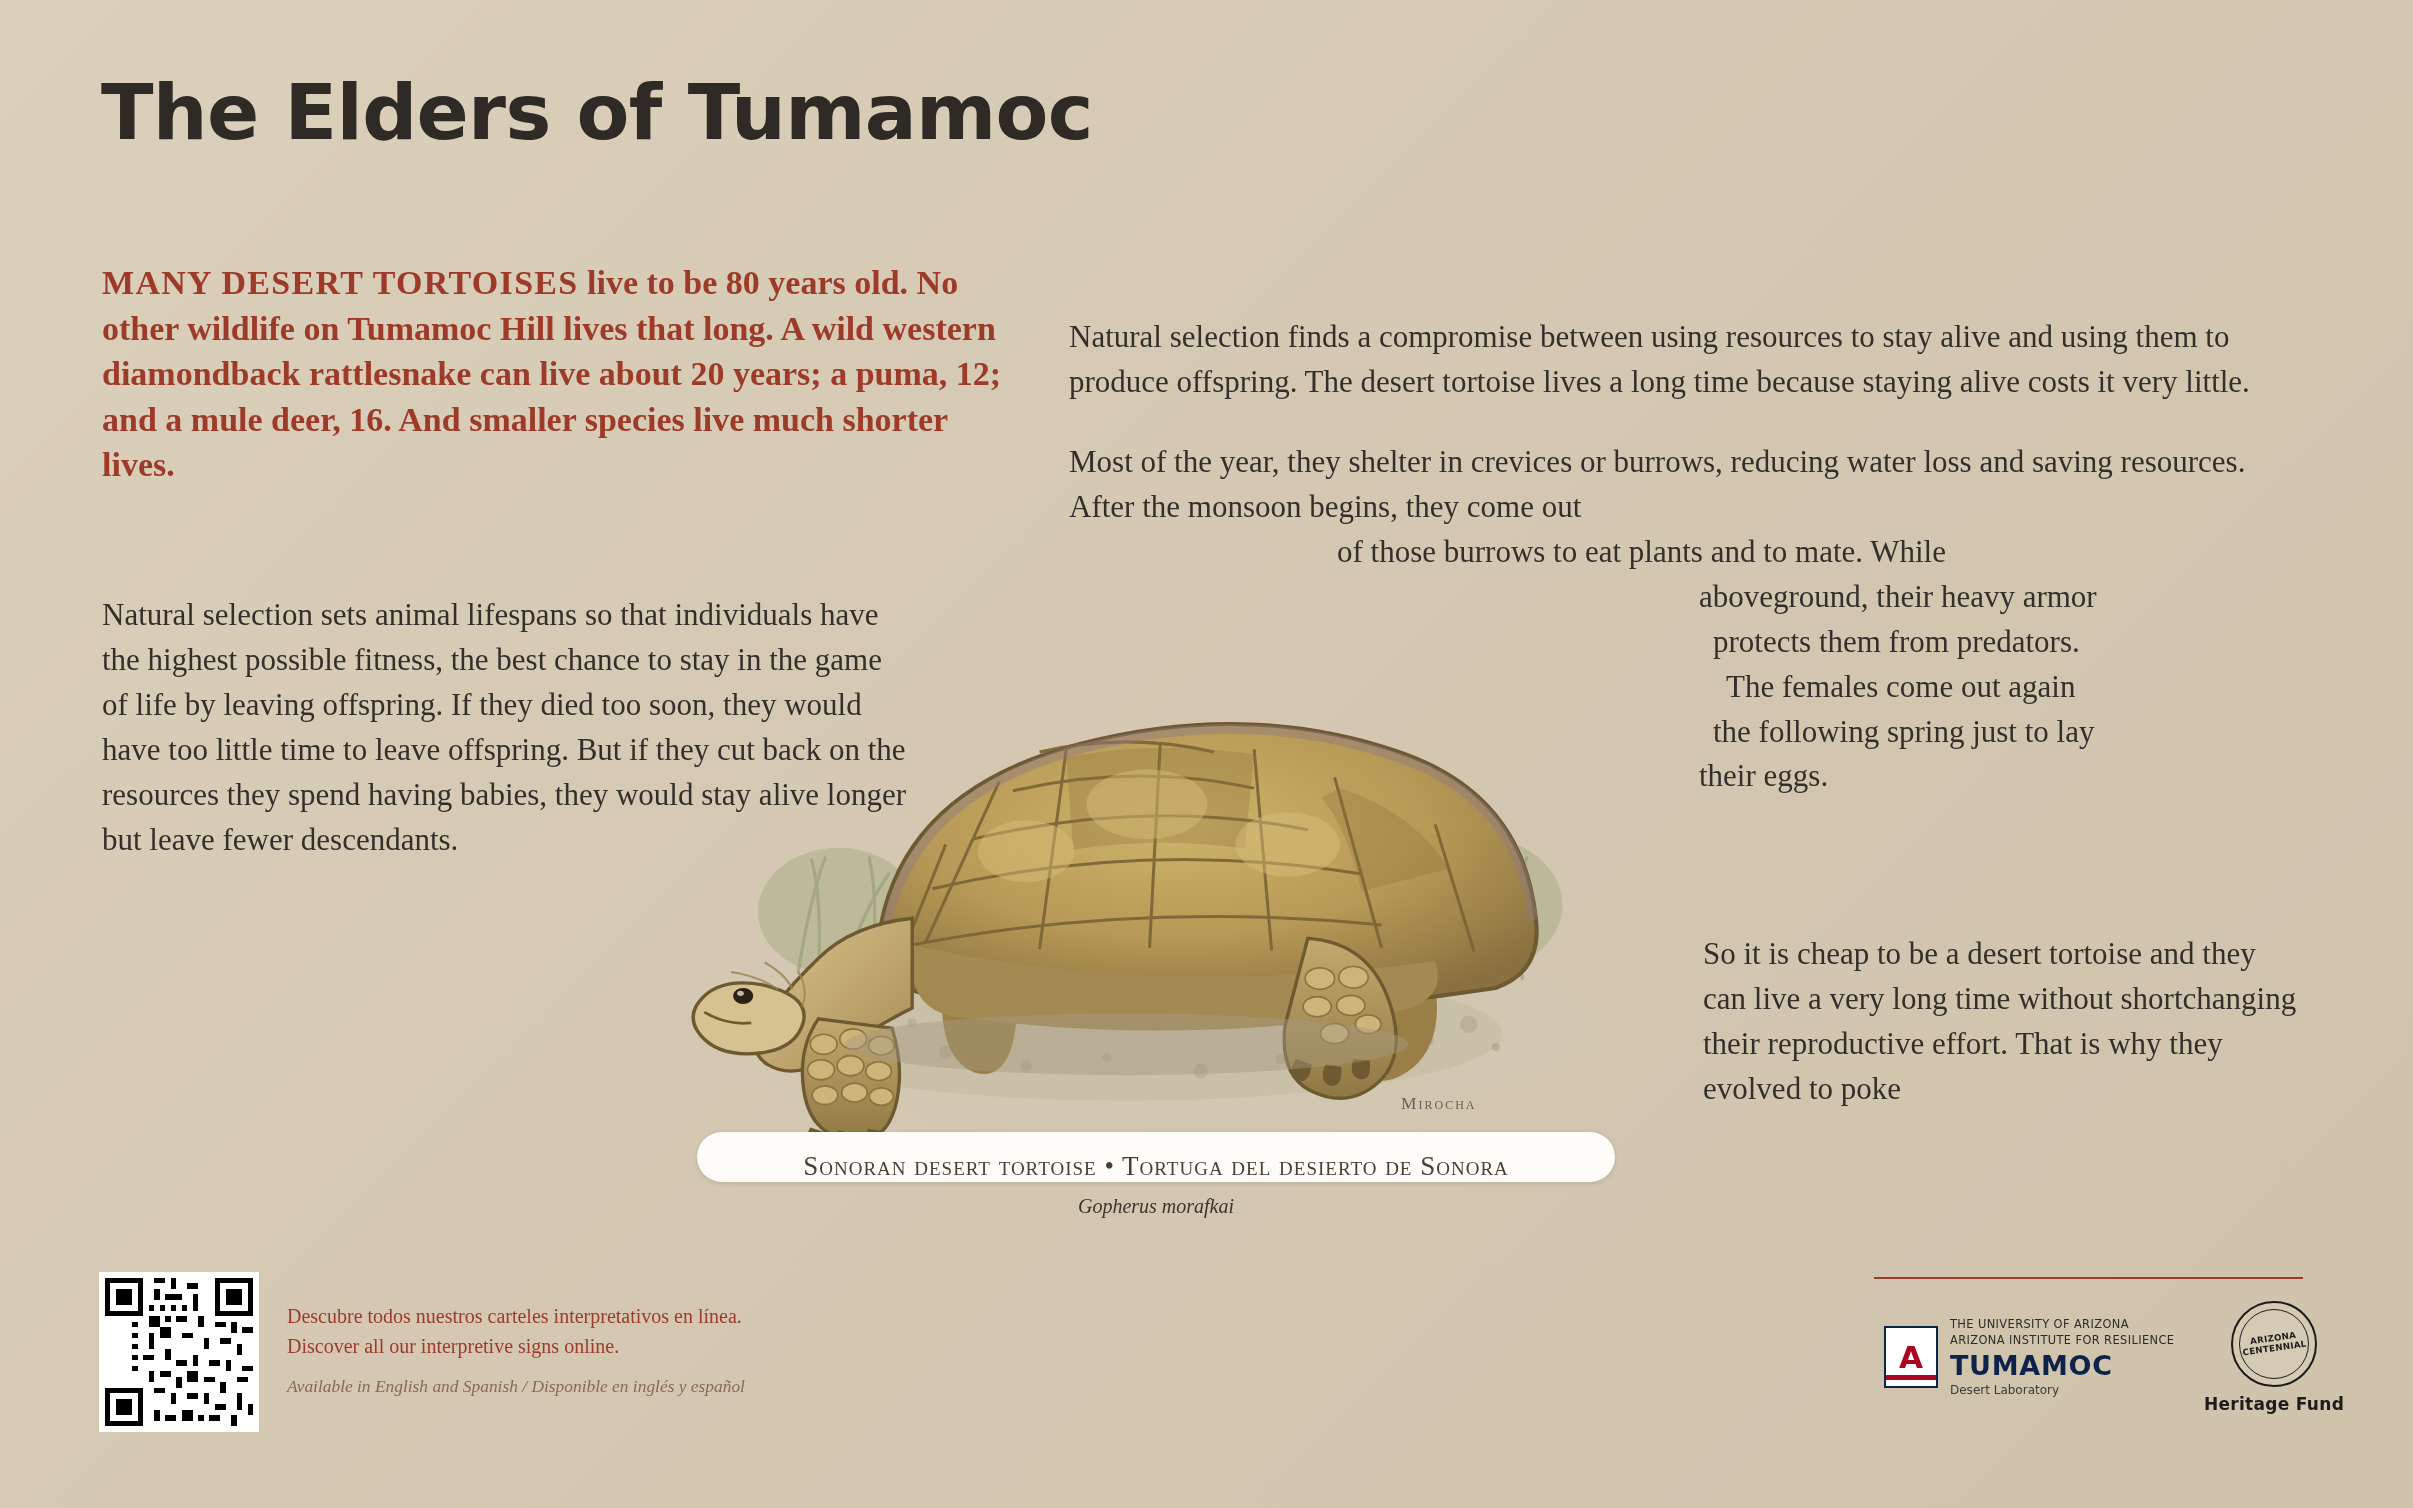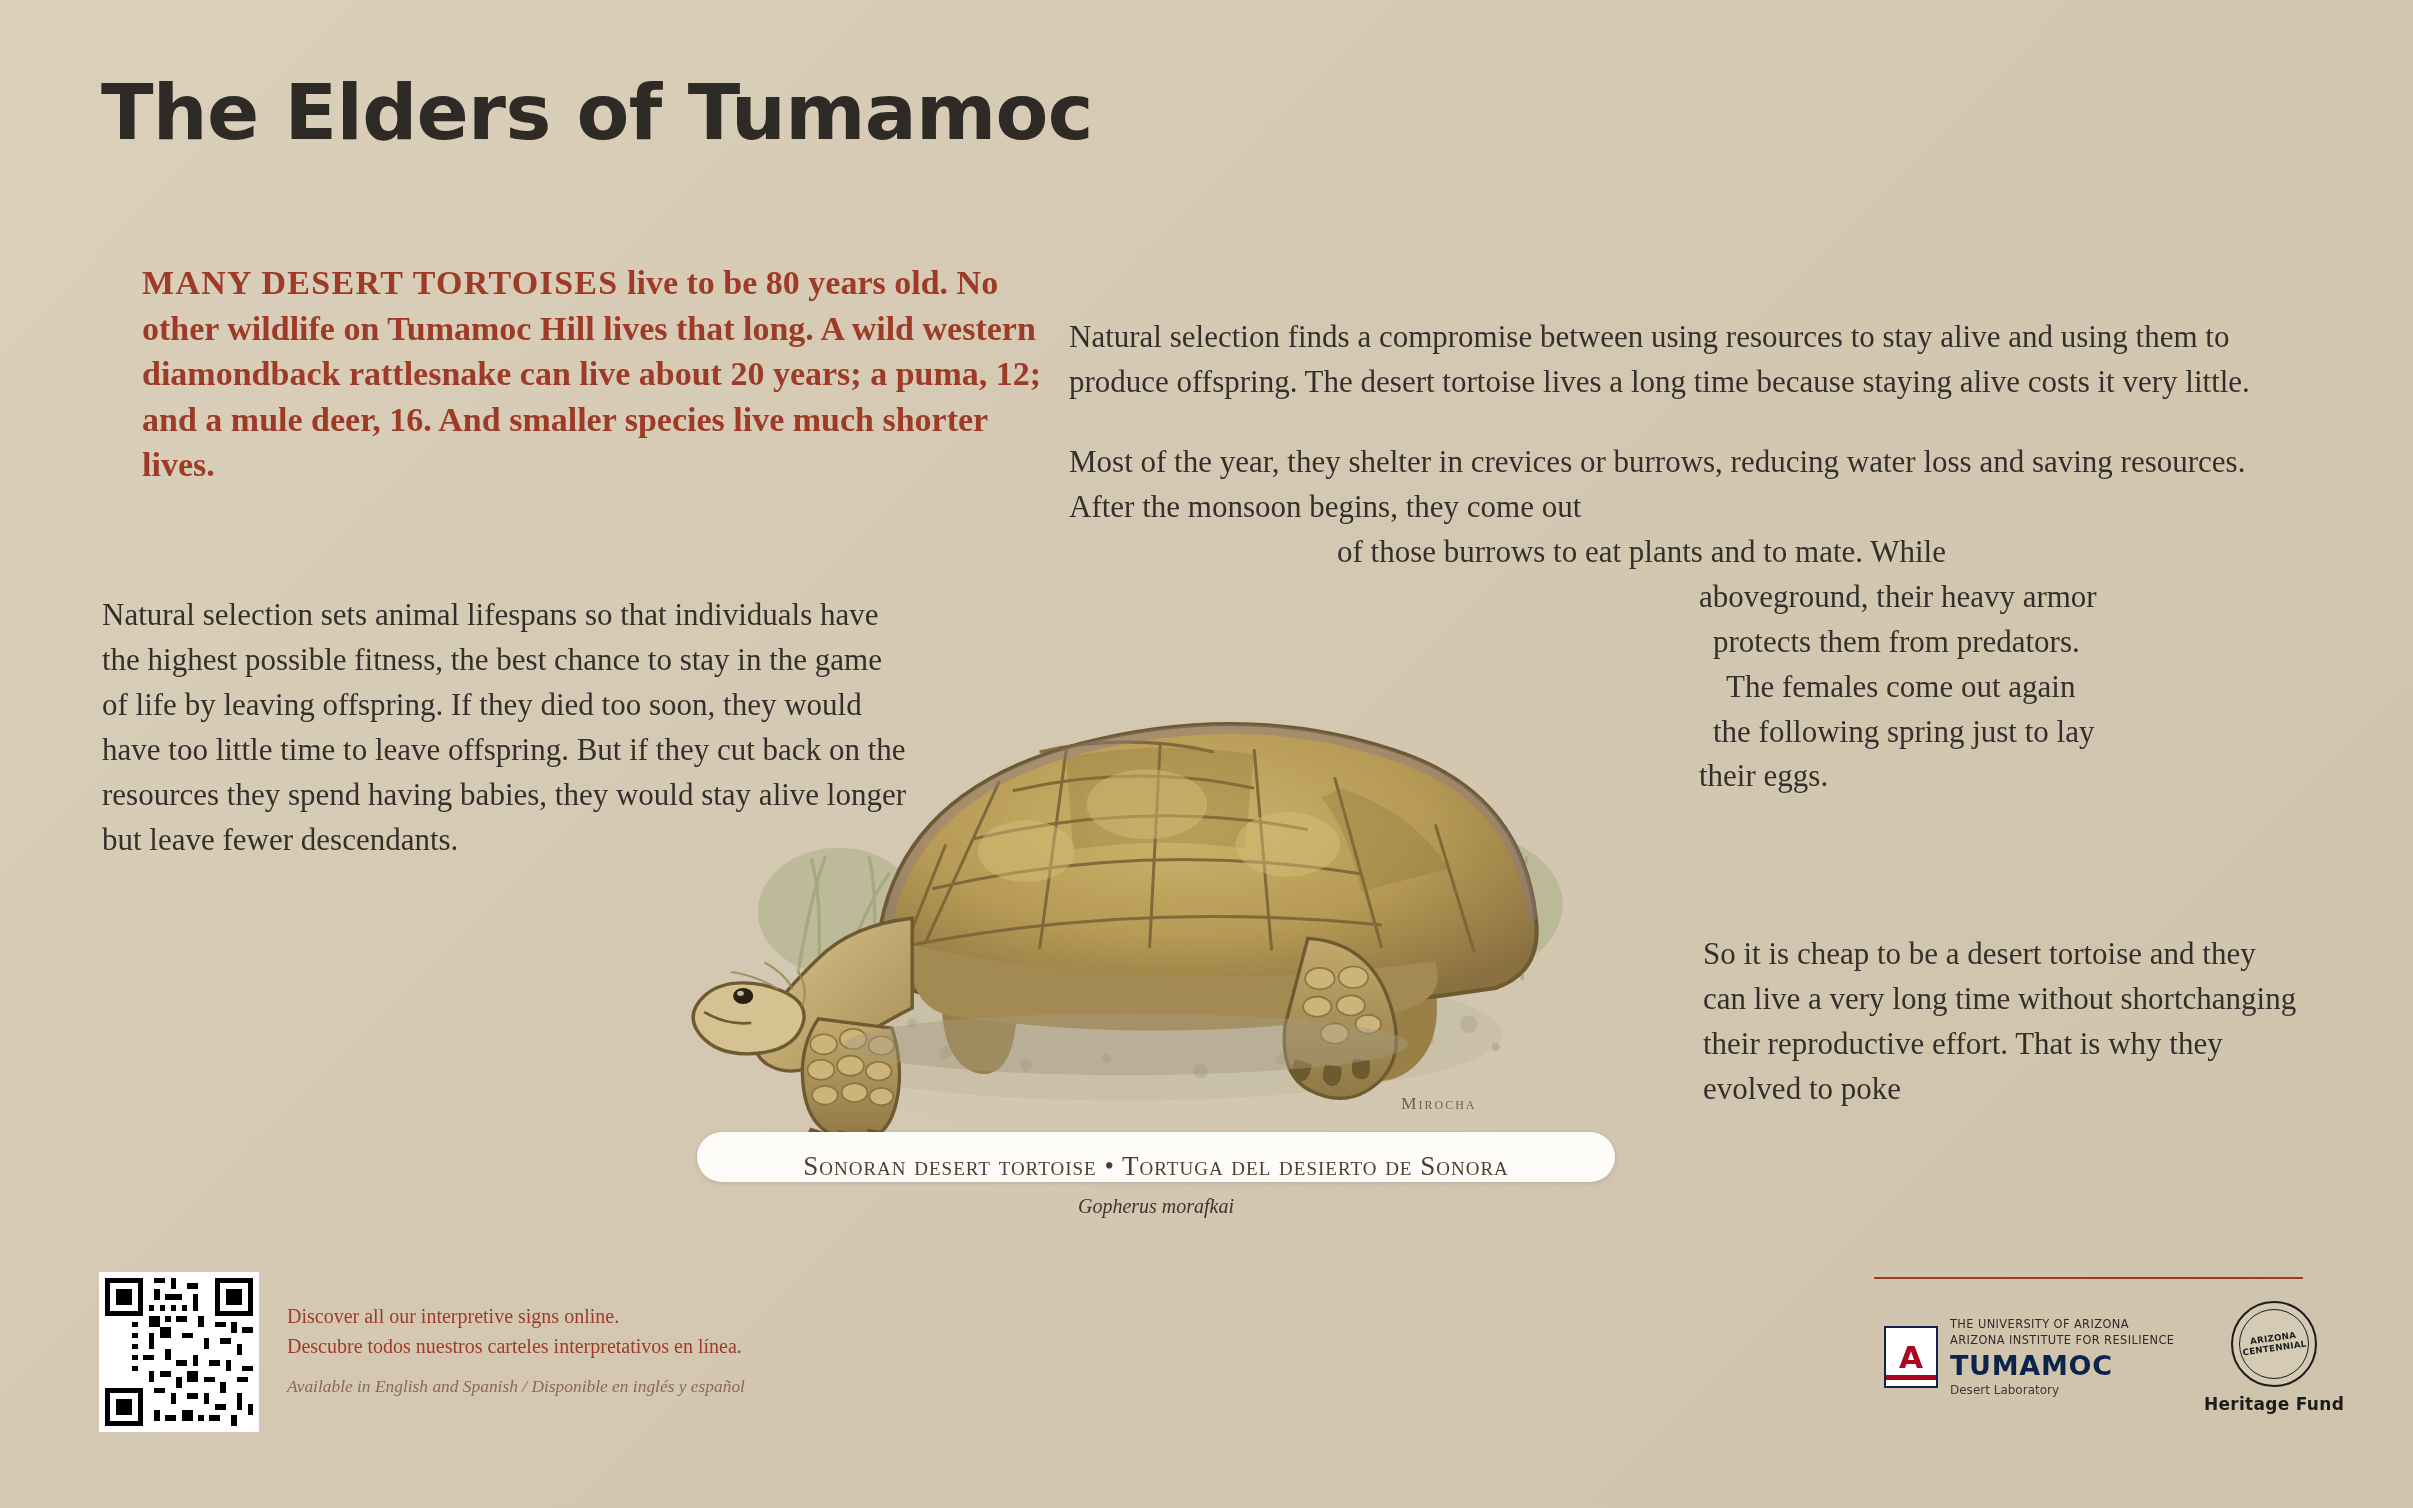--- a/index.html
+++ b/index.html
@@ -33,21 +33,20 @@
   
   .lede {
     position: absolute;
     left: 102px;
     top: 260px;
     width: 925px;
     font-size: 34px;
     line-height: 1.34;
     font-weight: bold;
     color: #9e3b28;
-    margin-left: 40px;
   }
   .lede .smallcaps {
     font-variant: small-caps;
     letter-spacing: 1.3px;
   }
   .col1-body {
     position: absolute;
     left: 102px;
     top: 573px;
     width: 811px;
@@ -527,22 +526,22 @@
           <rect x="15" y="25" width="2" height="2"></rect>
         <rect x="18" y="26" width="1" height="1"></rect>
           <rect x="20" y="26" width="2" height="1"></rect>
           <rect x="24" y="26" width="1" height="2"></rect>
         <rect x="27" y="24" width="1" height="2"></rect>
       </g>
     </svg>
   </div>
 
   <div class="footer-text">
+    <div>Descubre todos nuestros carteles interpretativos en línea.</div>
     <div>Discover all our interpretive signs online.</div>
-    <div>Descubre todos nuestros carteles interpretativos en línea.</div>
     <span class="ital">Available in English and Spanish / Disponible en inglés y español</span>
   </div>
 
   <div class="rule"></div>
 
   <div class="logos">
     <div class="ua-block">
       <div class="ua-badge">
         <span class="abar">A</span>
         <span class="redline"></span>

